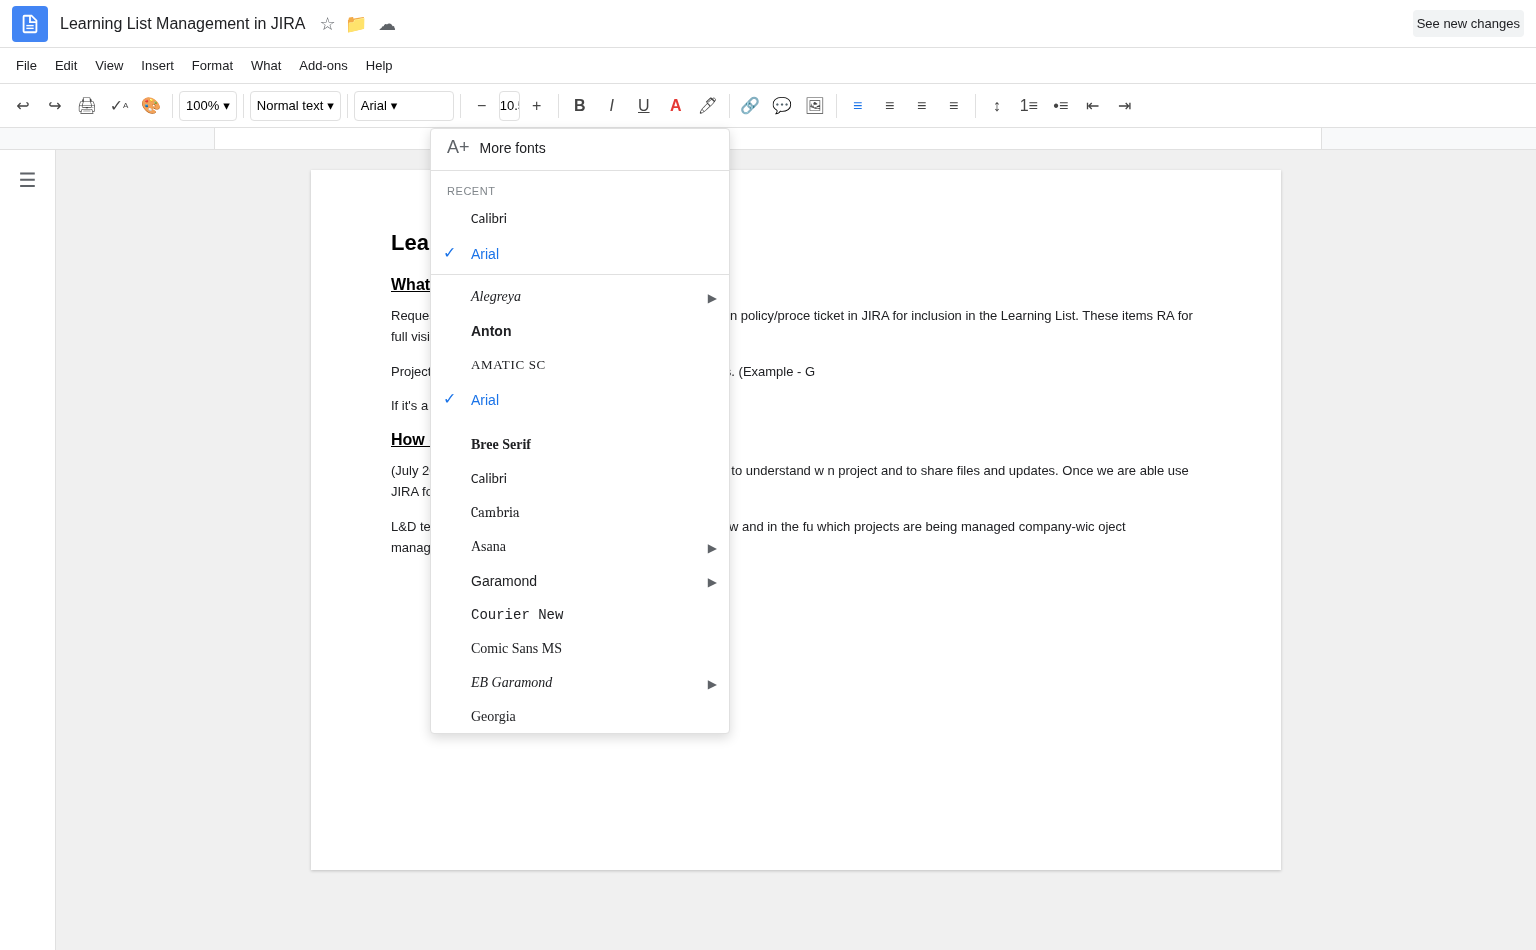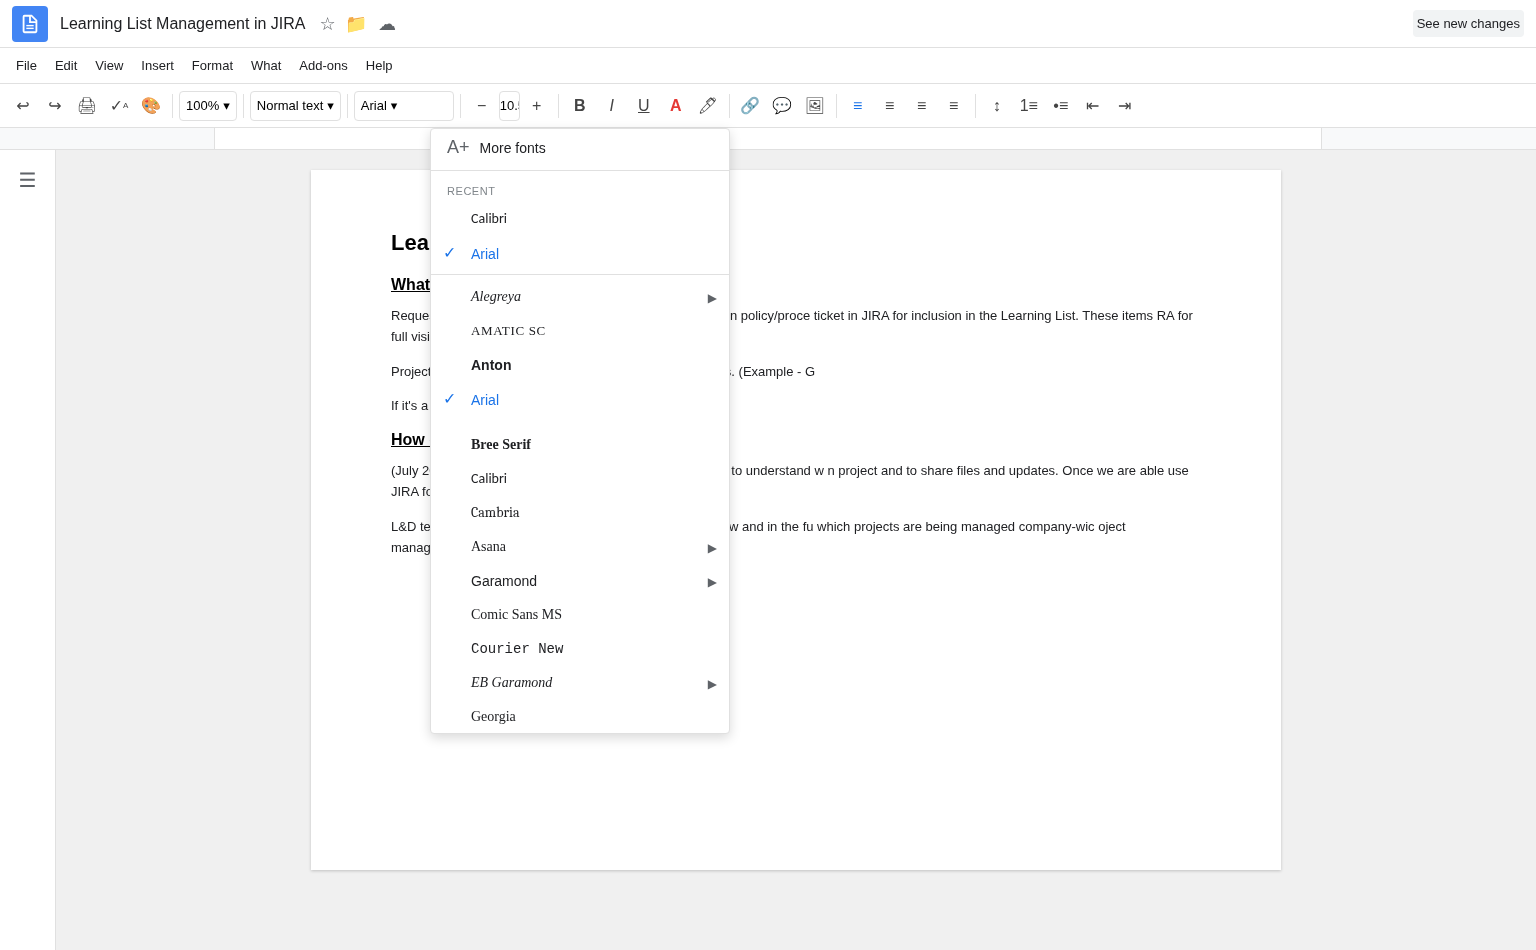--- a/index.html
+++ b/index.html
@@ -280,25 +280,25 @@
 
     <div class="font-divider"></div>
 
     <div class="font-item">
       <span class="check">&nbsp;</span>
       <span class="font-alegreya">Alegreya</span>
       <span class="arrow">▶</span>
     </div>
     <div class="font-item">
       <span class="check">&nbsp;</span>
+      <span class="font-anton">Anton</span>
+    </div>
+    <div class="font-item">
+      <span class="check">&nbsp;</span>
       <span class="font-amatic">Amatic SC</span>
-    </div>
-    <div class="font-item">
-      <span class="check">&nbsp;</span>
-      <span class="font-anton">Anton</span>
     </div>
     <div class="font-item selected">
       <span class="check">✓</span>
       <span class="font-arial">Arial</span>
     </div>
     <div class="font-item">
       <span class="check">&nbsp;</span>
       <span class="font-bree">Bree Serif</span>
     </div>
     <div class="font-item">
@@ -314,25 +314,25 @@
       <span class="font-caveat">Asana</span>
       <span class="arrow">▶</span>
     </div>
     <div class="font-item">
       <span class="check">&nbsp;</span>
       <span class="font-comfortaa">Garamond</span>
       <span class="arrow">▶</span>
     </div>
     <div class="font-item">
       <span class="check">&nbsp;</span>
+      <span class="font-courier">Courier New</span>
+    </div>
+    <div class="font-item">
+      <span class="check">&nbsp;</span>
       <span class="font-comic">Comic Sans MS</span>
-    </div>
-    <div class="font-item">
-      <span class="check">&nbsp;</span>
-      <span class="font-courier">Courier New</span>
     </div>
     <div class="font-item">
       <span class="check">&nbsp;</span>
       <span class="font-eb-garamond">EB Garamond</span>
       <span class="arrow">▶</span>
     </div>
     <div class="font-item">
       <span class="check">&nbsp;</span>
       <span class="font-georgia">Georgia</span>
     </div>

